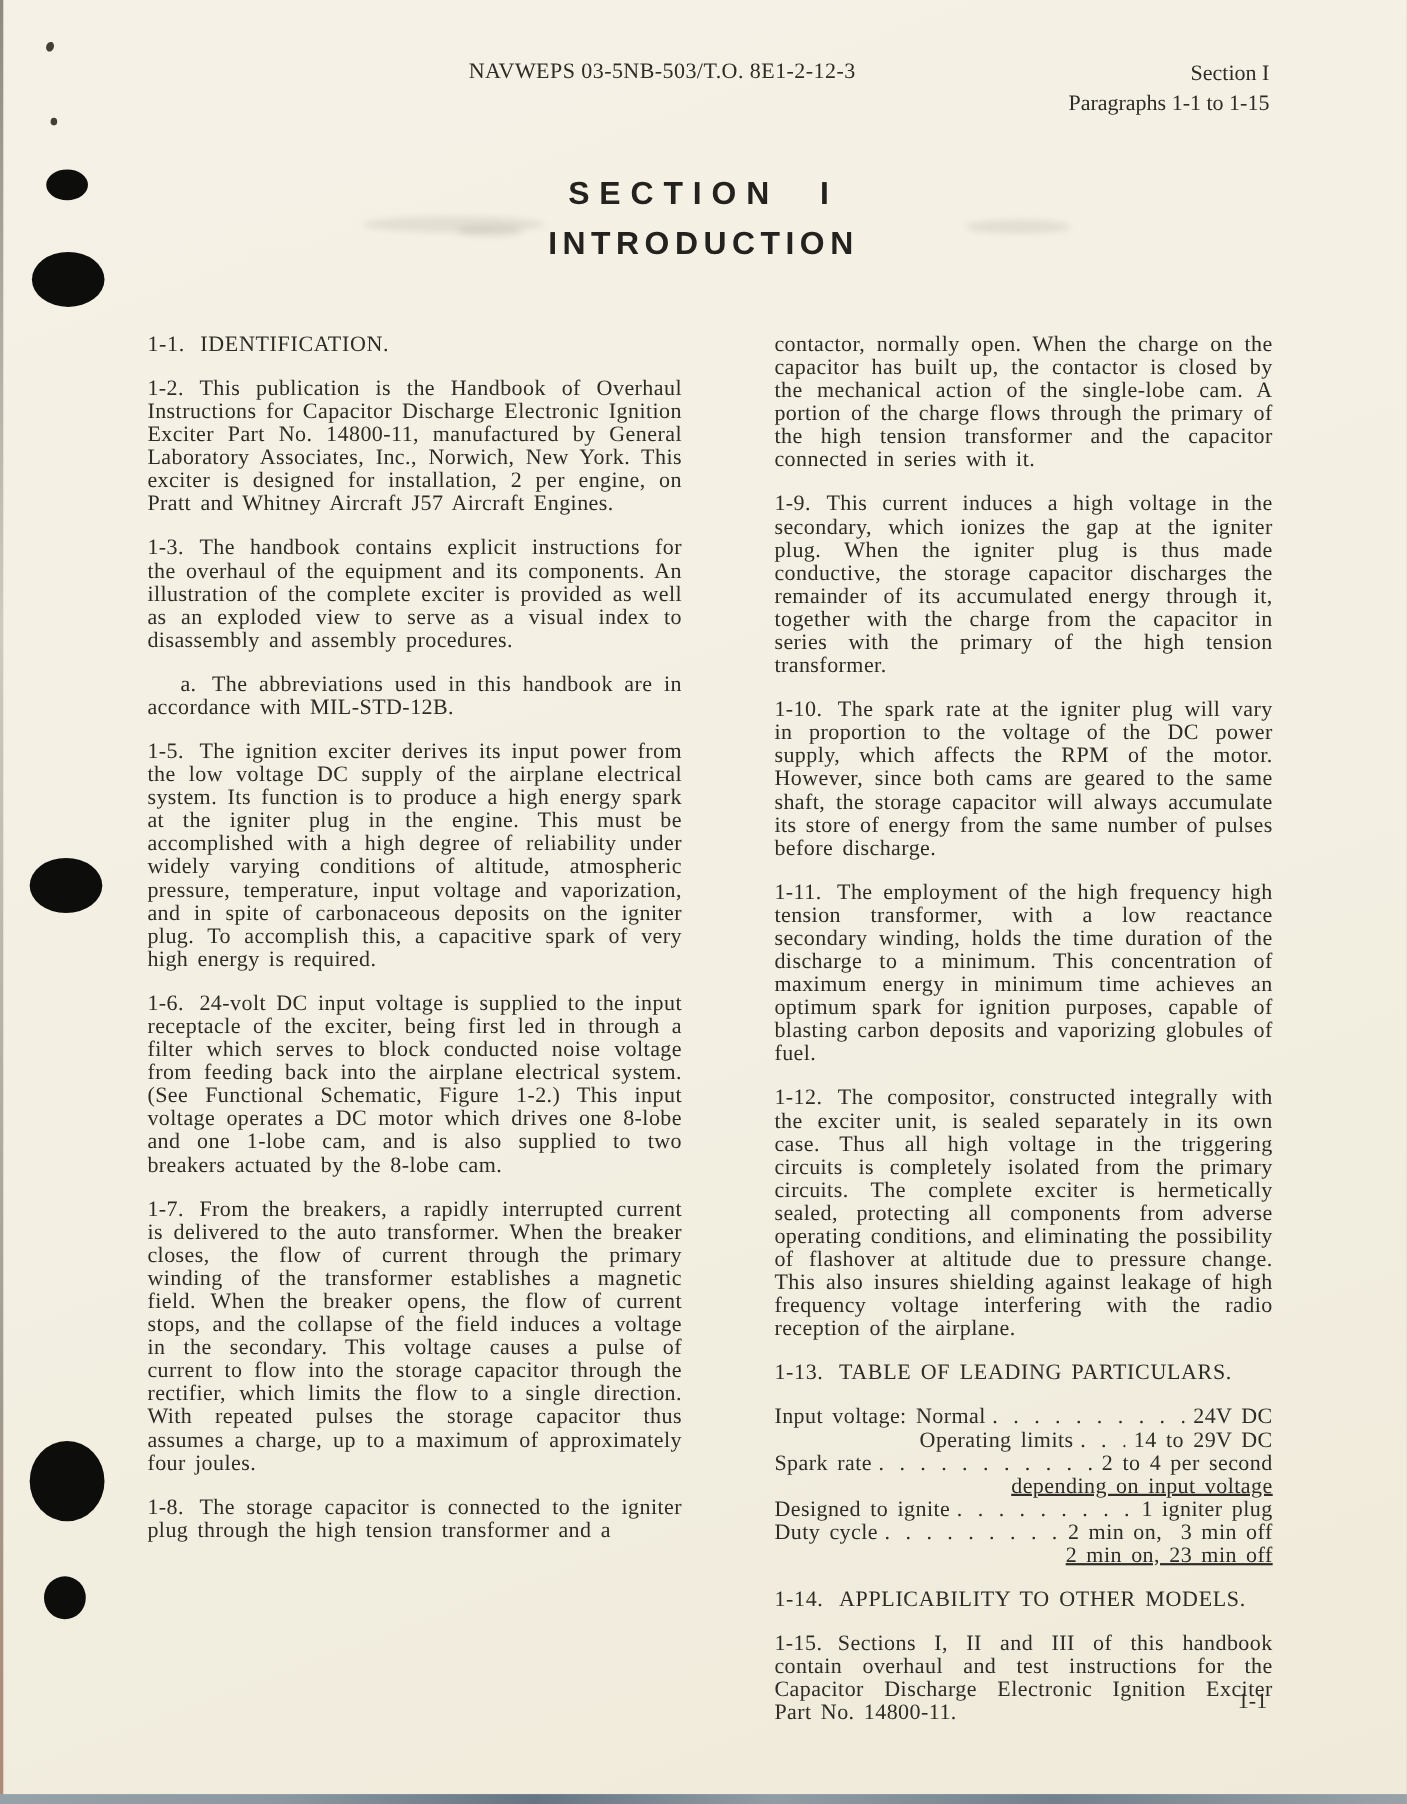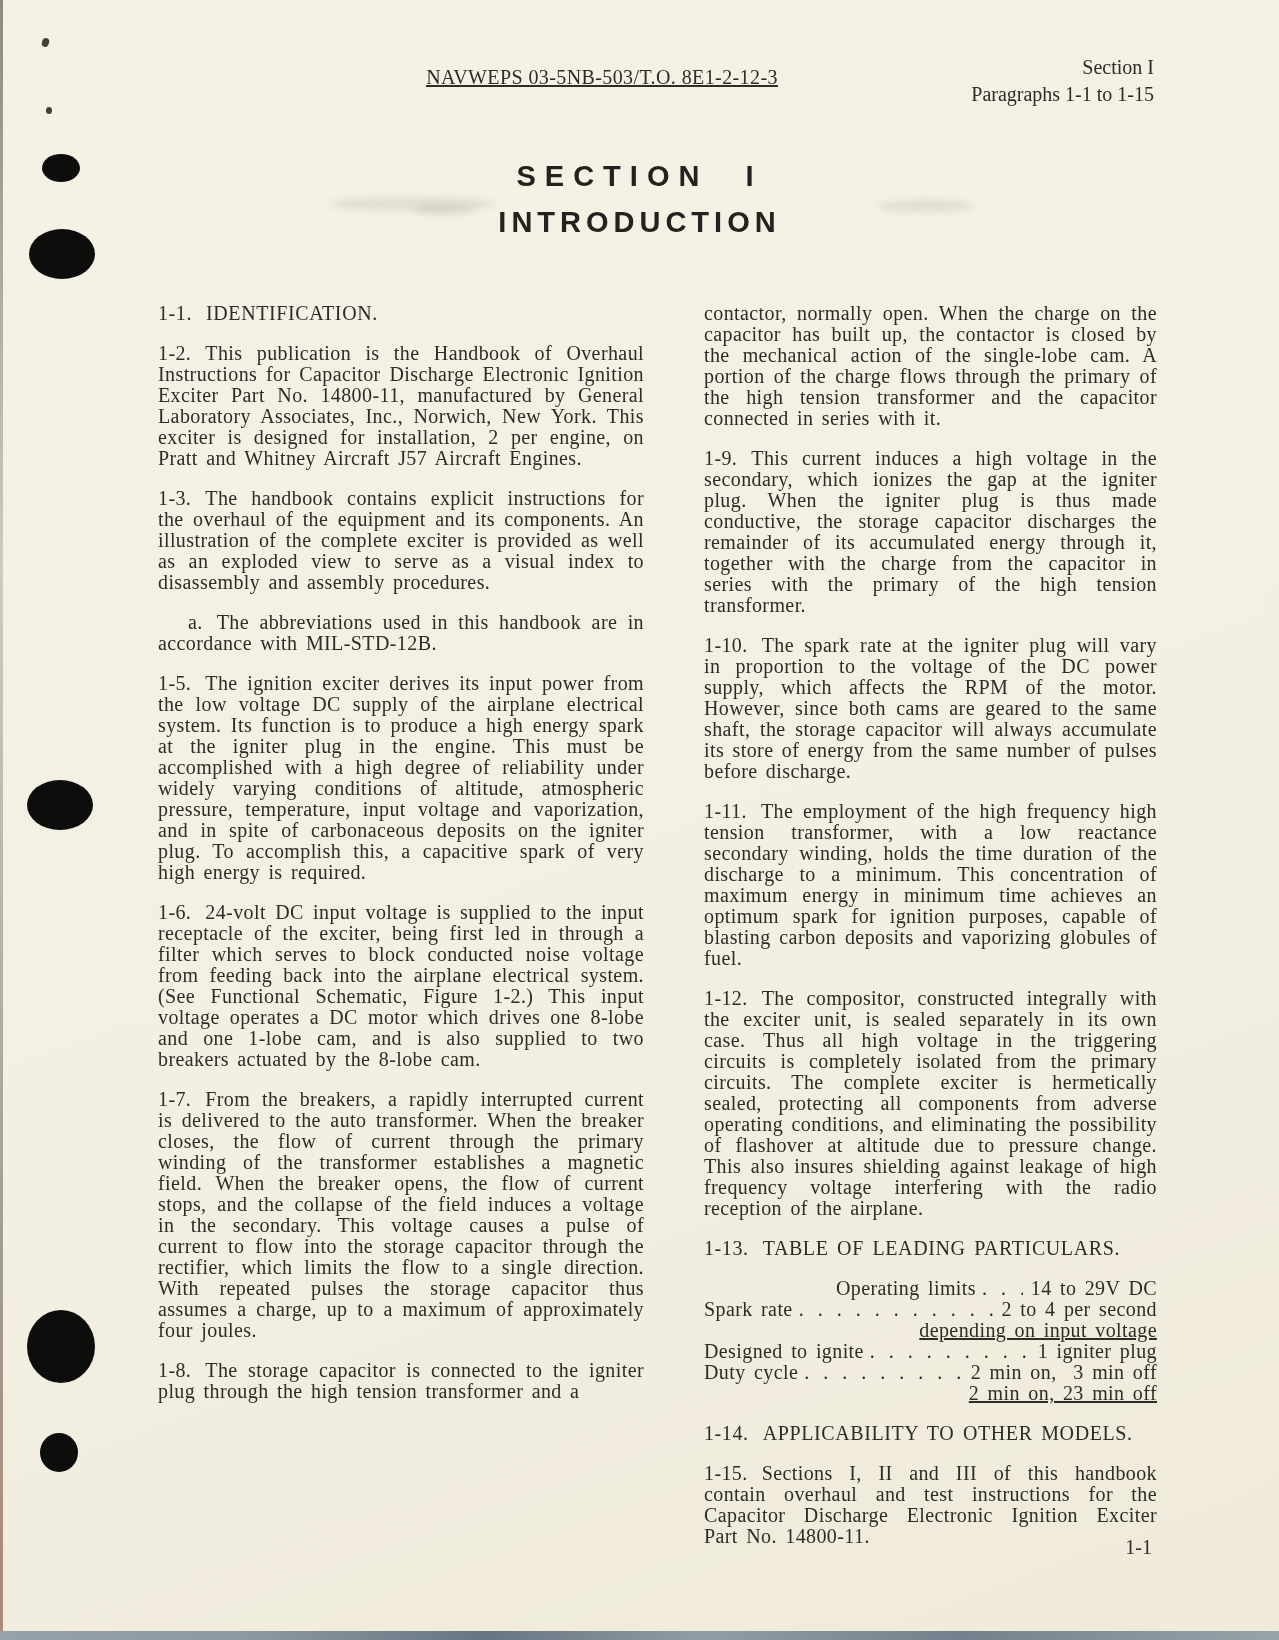--- a/index.html
+++ b/index.html
@@ -3,30 +3,30 @@
 <meta charset="utf-8">
 <style>
   html,body{margin:0;padding:0;background:#6e6e6e;}
   .page{
     position:relative;width:1279px;height:1640px;overflow:hidden;
     background:linear-gradient(160deg,#f5f1e6 0%,#f3efe2 55%,#efead9 100%);
     font-family:"Liberation Serif","DejaVu Serif",serif;
     color:#2e2c27;
   }
   
-  .hdr-doc{position:absolute;top:66px;left:0;width:1204px;text-align:center;font-size:20px;letter-spacing:.4px;text-decoration:underline;}
+  .hdr-doc{position:absolute;top:54px;left:0;width:1204px;text-align:center;font-size:20px;letter-spacing:.4px;}
   .hdr-right{position:absolute;top:54px;right:125px;text-align:right;font-size:20px;line-height:27px;}
   
   .title{position:absolute;top:160px;left:0;width:1279px;text-align:center;
          font-family:"Liberation Sans","DejaVu Sans",sans-serif;font-weight:bold;color:#24221e;}
   .title .t1{font-size:29px;letter-spacing:9px;word-spacing:20px;}
   .title .t2{font-size:29px;letter-spacing:5px;margin-top:13px;}
   
   .col{position:absolute;top:303px;font-size:20px;line-height:21px;letter-spacing:.4px;word-spacing:3px;}
-  .col-left{left:158px;width:486px;}
+  .col-left{left:134px;width:486px;}
   .col-right{left:704px;width:453px;}
   .para,.head{margin:0 0 19px 0;text-align:justify;}
   .head{letter-spacing:.6px;}
   .pnum{margin-right:14px;}
   .sub{text-indent:30px;}
   
   .lp{margin:0 0 19px 0;}
   .lp-row{display:flex;align-items:baseline;}
   .lp-row.indent .lp-label{margin-left:132px;}
   .lp-label{white-space:nowrap;}
@@ -97,20 +97,25 @@
 
   <div class="col col-right">
     <p class="para"><span>contactor, normally open. When the charge on the capacitor has built up, the contactor is closed by the mechanical action of the single-lobe cam. A portion of the charge flows through the primary of the high tension transformer and the capacitor connected in series with it.</span></p>
     <p class="para"><span class="pnum">1-9.</span><span>This current induces a high voltage in the secondary, which ionizes the gap at the igniter plug. When the igniter plug is thus made conductive, the storage capacitor discharges the remainder of its accumulated energy through it, together with the charge from the capacitor in series with the primary of the high tension transformer.</span></p>
     <p class="para"><span class="pnum">1-10.</span><span>The spark rate at the igniter plug will vary in proportion to the voltage of the DC power supply, which affects the RPM of the motor. However, since both cams are geared to the same shaft, the storage capacitor will always accumulate its store of energy from the same number of pulses before discharge.</span></p>
     <p class="para"><span class="pnum">1-11.</span><span>The employment of the high frequency high tension transformer, with a low reactance secondary winding, holds the time duration of the discharge to a minimum. This concentration of maximum energy in minimum time achieves an optimum spark for ignition purposes, capable of blasting carbon deposits and vaporizing globules of fuel.</span></p>
     <p class="para"><span class="pnum">1-12.</span><span>The compositor, constructed integrally with the exciter unit, is sealed separately in its own case. Thus all high voltage in the triggering circuits is completely isolated from the primary circuits. The complete exciter is hermetically sealed, protecting all components from adverse operating conditions, and eliminating the possibility of flashover at altitude due to pressure change. This also insures shielding against leakage of high frequency voltage interfering with the radio reception of the airplane.</span></p>
     <p class="head"><span class="pnum">1-13.</span><span>TABLE OF LEADING PARTICULARS.</span></p>
 
     <div class="lp">
+      <div class="lp-row">
+        <span class="lp-label">Input voltage: Normal</span>
+          <span class="lp-leader"></span>
+          <span class="lp-value">24V DC</span>
+      </div>
       <div class="lp-row indent">
         <span class="lp-label">Operating limits</span>
           <span class="lp-leader"></span>
           <span class="lp-value">14 to 29V DC</span>
       </div>
       <div class="lp-row">
         <span class="lp-label">Spark rate</span>
           <span class="lp-leader"></span>
           <span class="lp-value">2 to 4 per second</span>
       </div>

